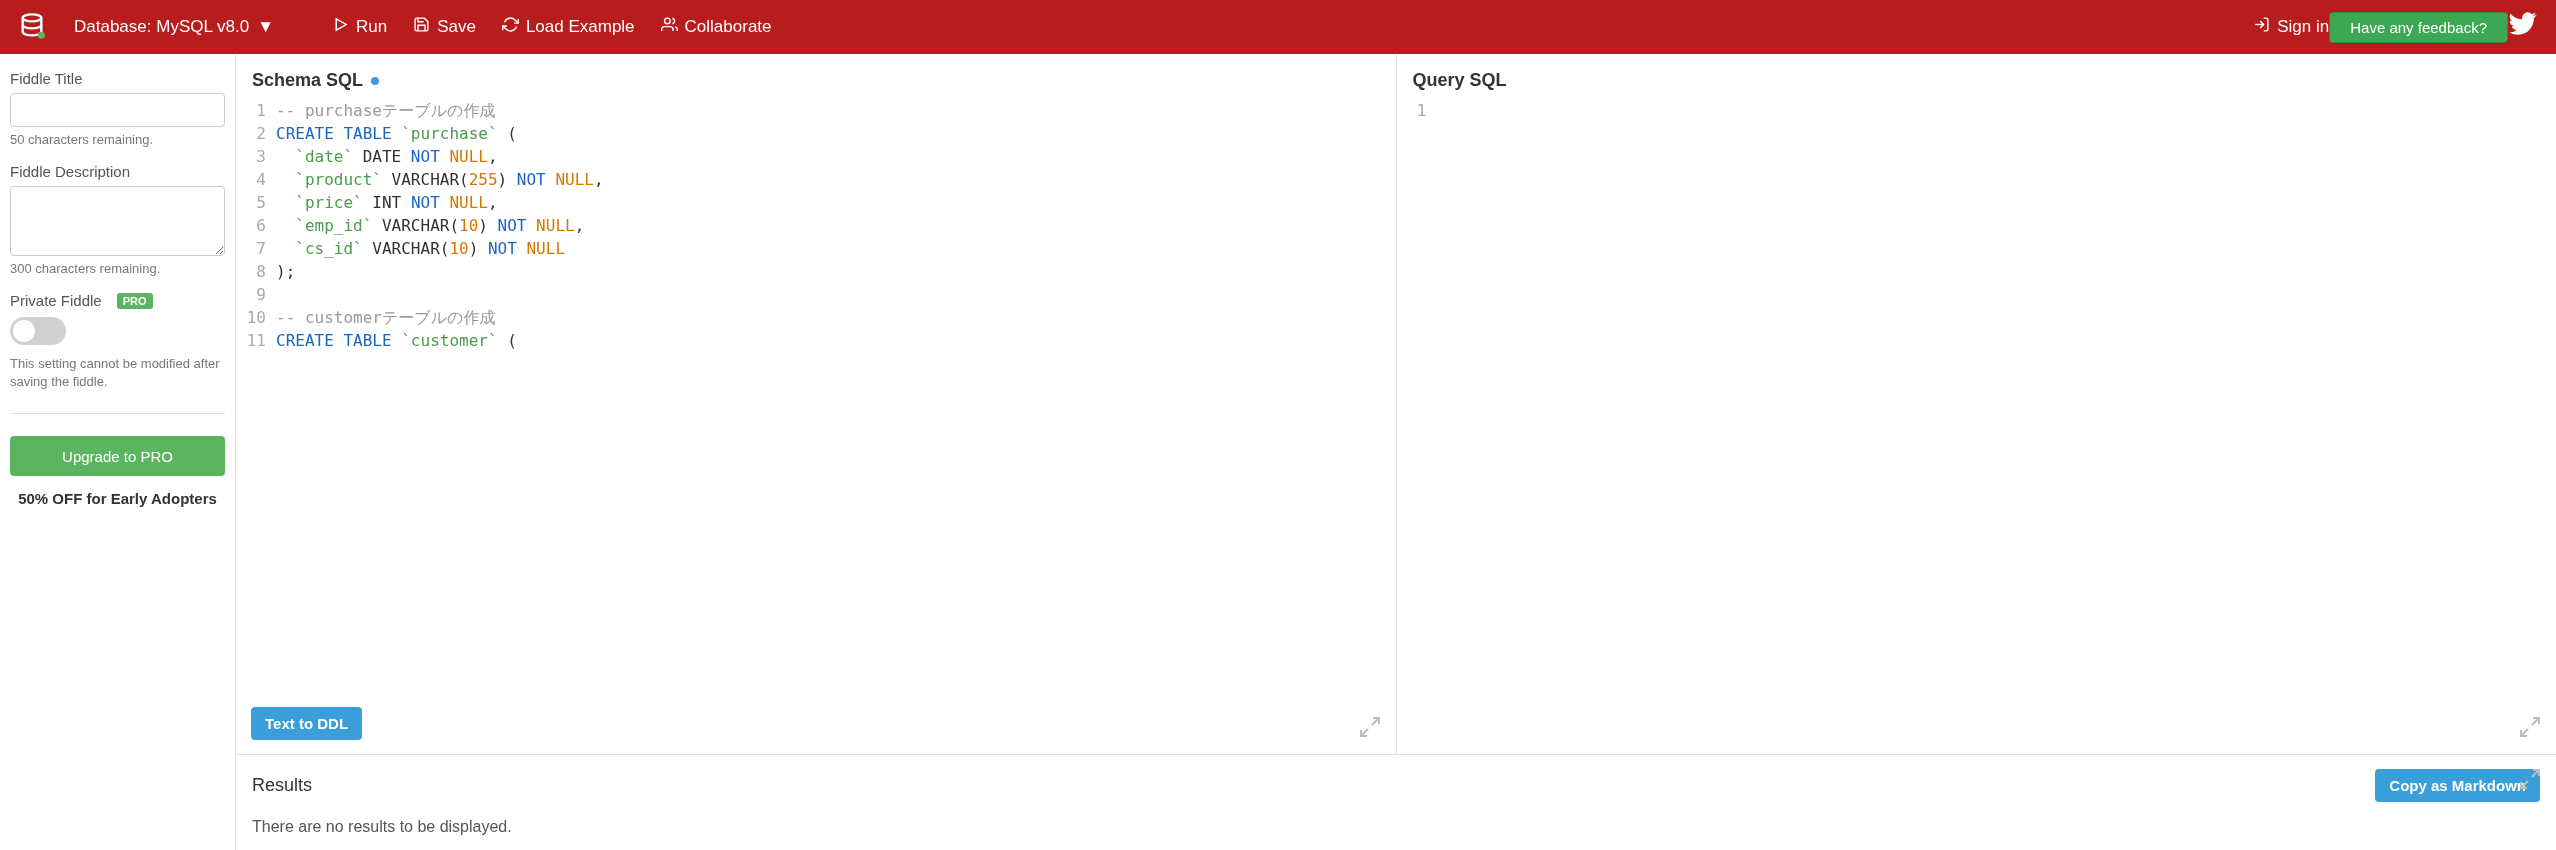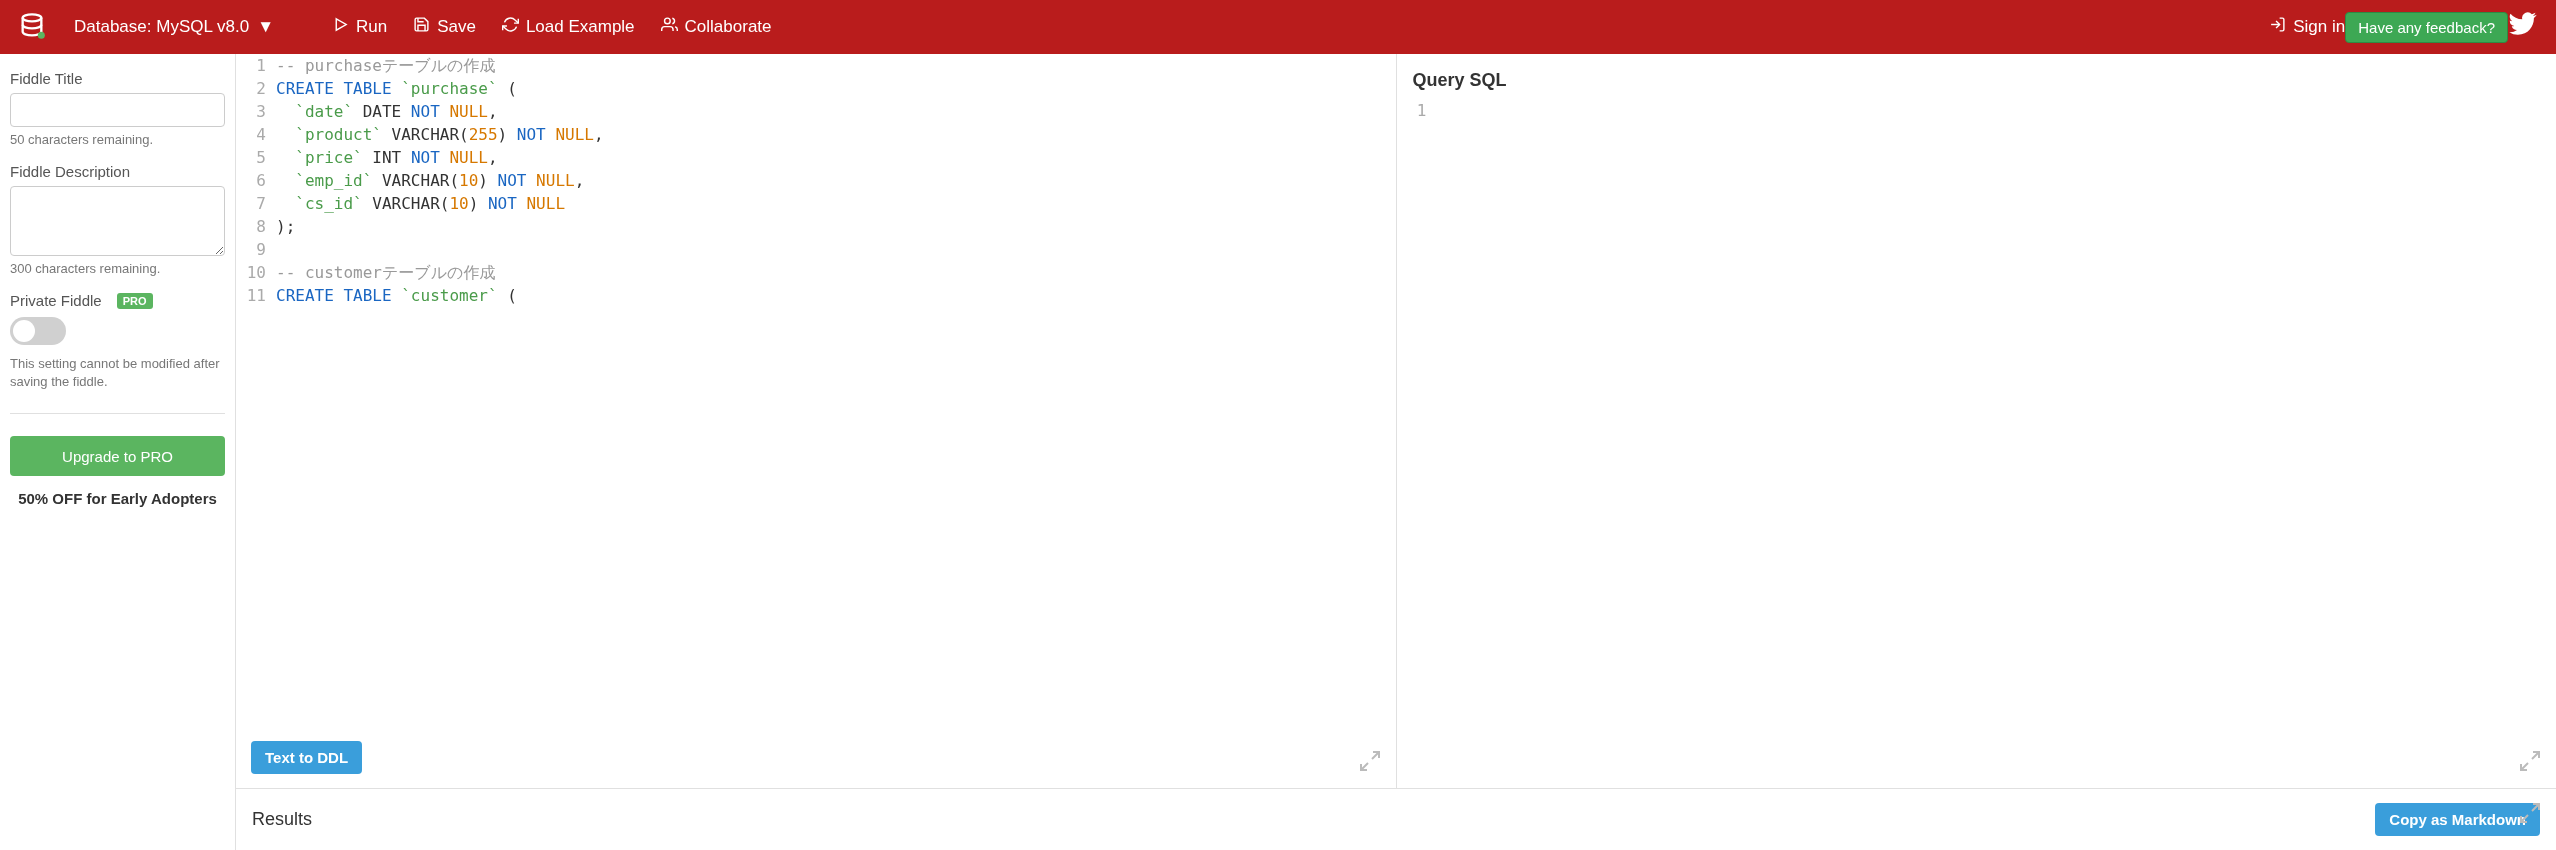--- a/index.html
+++ b/index.html
@@ -3,21 +3,21 @@
 <meta charset="utf-8">
 <style>
 * { box-sizing: border-box; margin: 0; padding: 0; }
 body { font-family: -apple-system, BlinkMacSystemFont, "Segoe UI", Helvetica, Arial, sans-serif; font-size: 14px; color: #333; }
 .header { background: #b91c1c; color: #fff; height: 54px; display: flex; align-items: center; padding: 0 18px; gap: 28px; }
 .db-icon svg { width: 28px; height: 28px; }
 .db-select { display: flex; align-items: center; gap: 8px; font-size: 17px; cursor: pointer; }
 .hdr-actions { display: flex; align-items: center; gap: 26px; margin-left: 30px; }
 .hdr-btn { display: flex; align-items: center; gap: 7px; font-size: 17px; cursor: pointer; }
 .hdr-right { margin-left: auto; display: flex; align-items: center; gap: 0; }
-.feedback-btn { background: #3da854; border: 1px solid #2f8a42; color: #fff; padding: 6px 12px; border-radius: 4px; font-size: 15px; cursor: pointer; }
+.feedback-btn { background: #3da854; border: 1px solid #2f8a42; color: #fff; padding: 6px 20px; border-radius: 4px; font-size: 15px; cursor: pointer; }
 .twitter svg { width: 30px; height: 30px; fill: #fff; }
 .content { display: flex; height: calc(100vh - 54px); }
 .sidebar { width: 236px; border-right: 1px solid #e0e0e0; padding: 16px 10px; display: flex; flex-direction: column; }
 .sb-label { font-size: 15px; color: #555; margin-bottom: 6px; }
 .sb-input { width: 100%; height: 34px; border: 1px solid #ccc; border-radius: 4px; padding: 6px 8px; font-size: 14px; }
 .sb-textarea { width: 100%; height: 70px; border: 1px solid #ccc; border-radius: 4px; padding: 6px 8px; font-size: 14px; resize: vertical; }
 .sb-hint { font-size: 13px; color: #777; margin-top: 5px; margin-bottom: 16px; }
 .sb-row { display: flex; align-items: center; gap: 15px; font-size: 15px; color: #555; }
 .pro-badge { background: #5bb560; color: #fff; font-size: 11px; padding: 2px 6px; border-radius: 3px; font-weight: 600; }
 .toggle { width: 56px; height: 28px; background: #d0d0d0; border-radius: 14px; position: relative; margin-top: 8px; cursor: pointer; }
@@ -136,20 +136,24 @@
     <div class="sb-note">This setting cannot be modified after saving the fiddle.</div>
 
     <div class="sb-divider"></div>
     <button class="upgrade-btn">Upgrade to PRO</button>
     <div class="promo">50% OFF for Early Adopters</div>
   </div>
 
   <div class="main">
     <div class="editors">
       <div class="pane">
+        <div class="pane-title">
+          <span>Schema SQL</span>
+          <span class="dot"></span>
+        </div>
         <div class="code" id="schema-code">
             <div class="code-line">
               <span class="gutter">1</span>
               <span class="linetxt"><span class="c-cmt">-- purchaseテーブルの作成</span></span>
             </div>
             <div class="code-line">
               <span class="gutter">2</span>
               <span class="linetxt"><span class="c-kw">CREATE TABLE</span><span> </span><span class="c-id">`purchase`</span><span> (</span></span>
             </div>
             <div class="code-line">
@@ -224,15 +228,16 @@
         <button class="copy-md-btn">Copy as Markdown</button>
       </div>
       <span class="expand">
         <svg viewBox="0 0 24 24" fill="none" stroke-width="2">
             <polyline points="15 3 21 3 21 9"></polyline>
             <polyline points="9 21 3 21 3 15"></polyline>
             <line x1="21" y1="3" x2="14" y2="10"></line>
             <line x1="3" y1="21" x2="10" y2="14"></line>
           </svg>
       </span>
+      <div class="results-body">There are no results to be displayed.</div>
     </div>
   </div>
 </div>
 
 </body></html>

